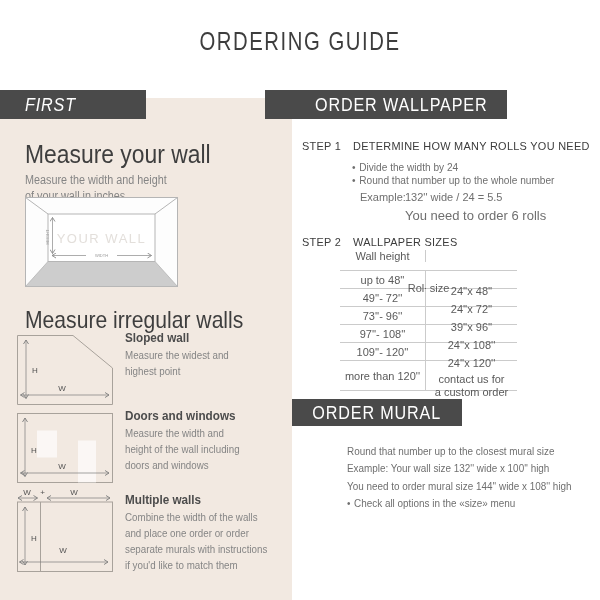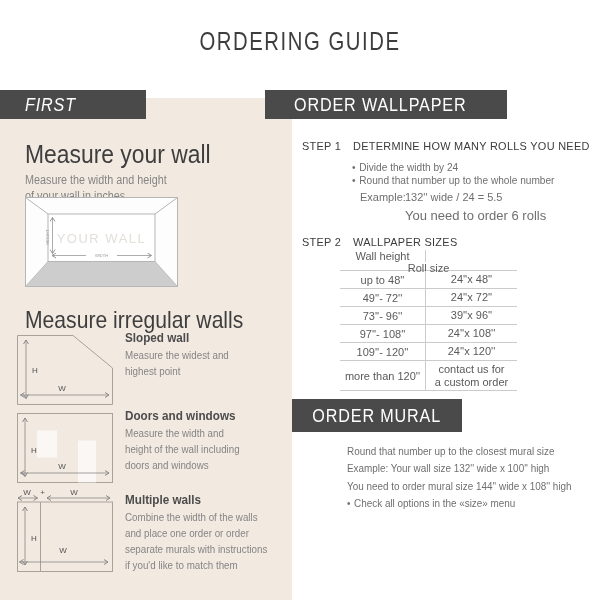--- a/index.html
+++ b/index.html
@@ -18,22 +18,22 @@
   }
 
   
   .left-panel { position:absolute; left:0; top:98px; width:292px; height:502px; background:#f2e9e1; }
   .bar {
     position:absolute; height:29px; background:#4a4a4a; color:#ffffff;
     display:flex; align-items:center; font-size:19px; letter-spacing:1px;
   }
   .bar > span { transform:scaleX(.85); transform-origin:0 50%; white-space:nowrap; }
   .bar-first { left:0; top:90px; width:146px; padding-left:25px;font-style:italic; }
-  .bar-wallpaper { left:265px; top:90px; width:242px; padding-left:29px; }
-  .bar-mural { left:292px; top:399px; width:170px; height:33px; justify-content:center; }
+  .bar-wallpaper { left:265px; top:90px; width:242px; padding-left:50px; }
+  .bar-mural { left:292px; top:399px; width:170px; height:27px; justify-content:center; }
   .bar-mural > span { transform-origin:50% 50%; }
 
   
   .h-left { transform:scaleX(.88); transform-origin:0 0; white-space:nowrap; color:#3e3e3e; }
   .mw-heading { left:25px; top:139px; font-size:26px; }
   .irr-heading { left:25px; top:306px; font-size:24px; }
   .mw-desc {
     left:25px; top:172px; font-size:12px; color:#858585; line-height:16px;
     white-space:pre-line; transform:scaleX(.9); transform-origin:0 0;
   }
@@ -73,21 +73,21 @@
   .bullet-glyph { margin-right:4px; }
 
   .example-label  { position:absolute; left:360px; top:191px; font-size:11px; color:#6f6f6f; white-space:nowrap; }
   .example-value  { position:absolute; left:405px; top:191px; font-size:11px; color:#6f6f6f; white-space:nowrap; }
   .example-result { position:absolute; left:405px; top:208px; font-size:13px; color:#6f6f6f; white-space:nowrap; }
 
   
   .wp-table { position:absolute; left:340px; top:250px; width:177px; font-size:11px; color:#5a5a5a; }
   .wp-row  { display:flex; border-bottom:1px solid #cbcbcb; }
   .wp-c1 { width:86px; border-right:1px solid #cbcbcb; display:flex; align-items:center; justify-content:center; text-align:center; }
-  .wp-c2 { flex:1; display:flex; align-items:center; justify-content:center; text-align:center; white-space:pre-line; line-height:13px; }
+  .wp-c2 { flex:1; display:flex; align-items:center; justify-content:center; text-align:center; white-space:pre-line; line-height:13px;margin-top:20px; }
   .wp-head { height:21px;flex-direction:column; } .wp-r { height:18px; } .wp-last { height:30px; }
 
   
   .mural-line {
     position:absolute; left:347px; font-size:11px; color:#6f6f6f;
     white-space:nowrap; transform:scaleX(.9); transform-origin:0 0;
   }
   .ml-1 { top:445px; } .ml-2 { top:462px; } .ml-3 { top:480px; } .ml-4 { top:497px; }
 </style>
 </head>

